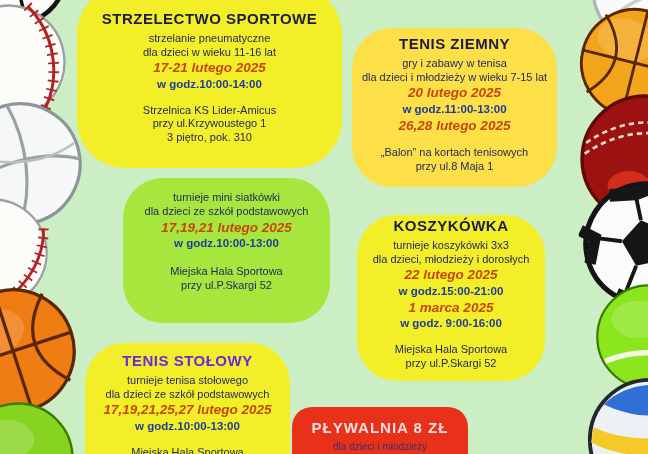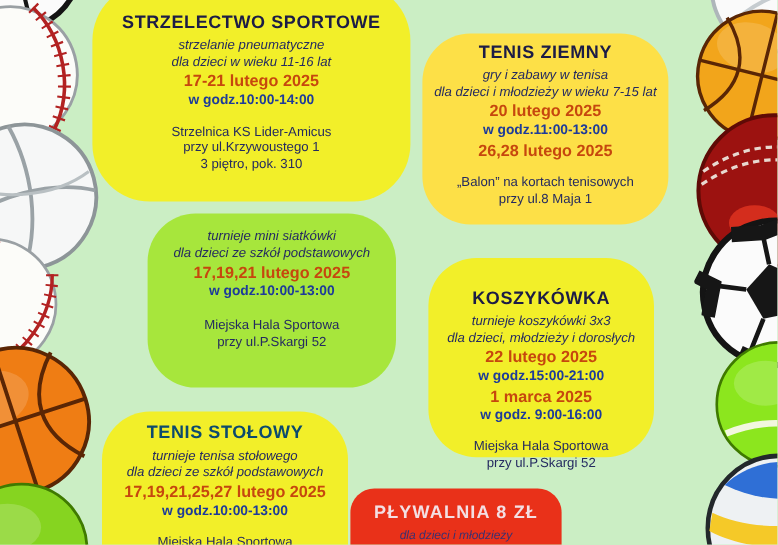--- a/index.html
+++ b/index.html
@@ -4,30 +4,30 @@
 <style>
   html,body{margin:0;padding:0;}
   body{font-family:"Liberation Sans",sans-serif;background:var(--bg,#cbeec4);}
   .poster{position:relative;width:648px;height:454px;overflow:hidden;background:var(--bg,#cbeec4);}
   .balls-layer{position:absolute;inset:0;}
   .ball{position:absolute;}
   .ball svg{display:block;width:100%;height:100%;}
   .box{position:absolute;text-align:center;box-sizing:border-box;}
   .sec-title{margin:0 0 3px 0;font-size:15px;font-weight:bold;letter-spacing:.5px;color:var(--heading);line-height:1.25;}
   .line{line-height:1.25;}
-  .line-desc{font-size:11px;color:var(--body);white-space:nowrap;font-style:italic;}
-  .line-date{font-size:13.5px;font-weight:bold;color:var(--date);white-space:nowrap;line-height:1.3;}
+  .line-desc{font-size:11px;color:var(--body);white-space:nowrap;}
+  .line-date{font-size:13.5px;font-weight:bold;color:var(--date);white-space:nowrap;line-height:1.3;font-style:italic;}
   .line-time{font-size:11.5px;font-weight:bold;color:var(--time);white-space:nowrap;line-height:1.3;}
   .line-venue{font-size:11px;color:var(--body);white-space:nowrap;}
   .line-gap{height:12px;}
   .s1{left:77px;top:-14px;width:265px;height:182px;border-radius:48px;padding-top:24px;}
   .s2{left:352px;top:28px;width:205px;height:159px;border-radius:40px;padding-top:7px;}
   .s3{left:123px;top:178px;width:207px;height:145px;border-radius:40px;padding-top:13px;}
   .s3 .line-gap{height:14px;}
-  .s4{left:357px;top:215px;width:188px;height:166px;border-radius:40px;padding-top:25px;}
+  .s4{left:357px;top:215px;width:188px;height:166px;border-radius:40px;padding-top:2px;}
   .s5{left:85px;top:343px;width:205px;height:150px;border-radius:40px;padding-top:9px;}
   .s6{left:292px;top:407px;width:176px;height:110px;border-radius:20px;padding-top:12px;}
   .s6 .sec-title{letter-spacing:1px;}
   .s6 .line-desc{color:var(--red-body);font-size:10px;}
 </style>
 </head>
 <body>
 
 <div class="poster">
   <div class="balls-layer">
@@ -183,21 +183,21 @@
         <div class="line line-time">w godz.15:00-21:00</div>
         <div class="line line-date">1 marca 2025</div>
         <div class="line line-time">w godz. 9:00-16:00</div>
         <div class="line line-gap"></div>
         <div class="line line-venue">Miejska Hala Sportowa</div>
         <div class="line line-venue">przy ul.P.Skargi 52</div>
       </div>
   </section>
 
   <section class="box s5" style="background: rgb(242, 239, 41);">
-    <h2 class="sec-title" style="color: #0c4a6e;">TENIS STOŁOWY</h2>
+    <h2 class="sec-title" style="color: #6d28d9;">TENIS STOŁOWY</h2>
     <div class="lines">
         <div class="line line-desc">turnieje tenisa stołowego</div>
         <div class="line line-desc">dla dzieci ze szkół podstawowych</div>
         <div class="line line-date">17,19,21,25,27 lutego 2025</div>
         <div class="line line-time">w godz.10:00-13:00</div>
         <div class="line line-gap"></div>
         <div class="line line-venue">Miejska Hala Sportowa</div>
       </div>
   </section>
 

